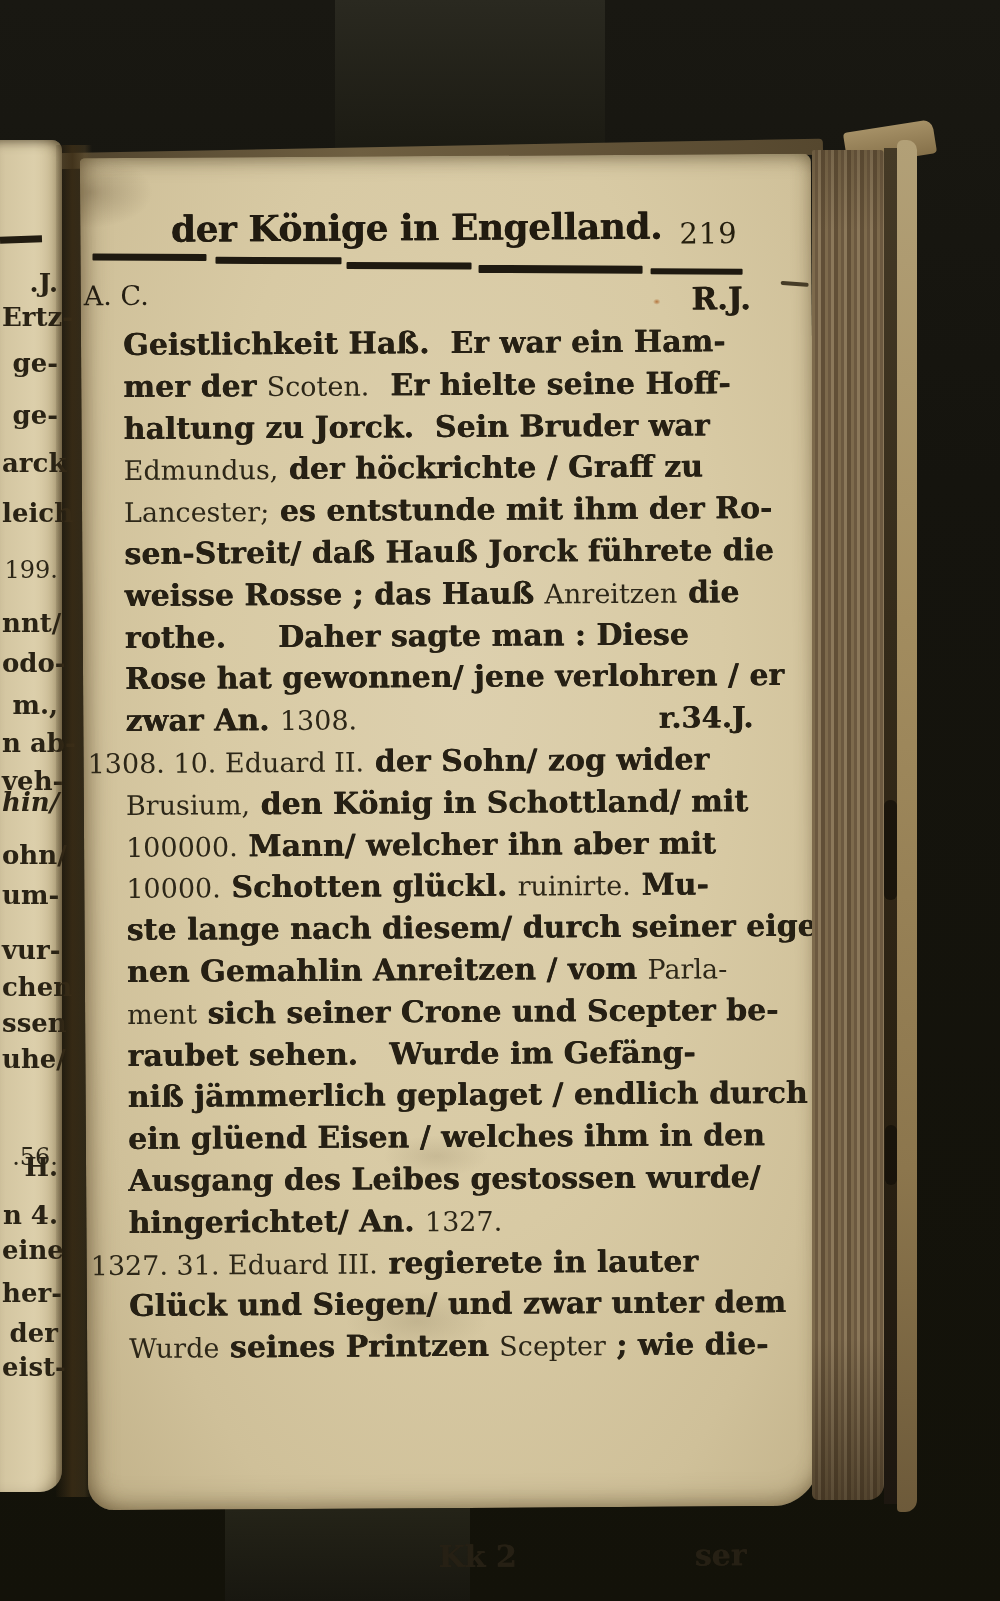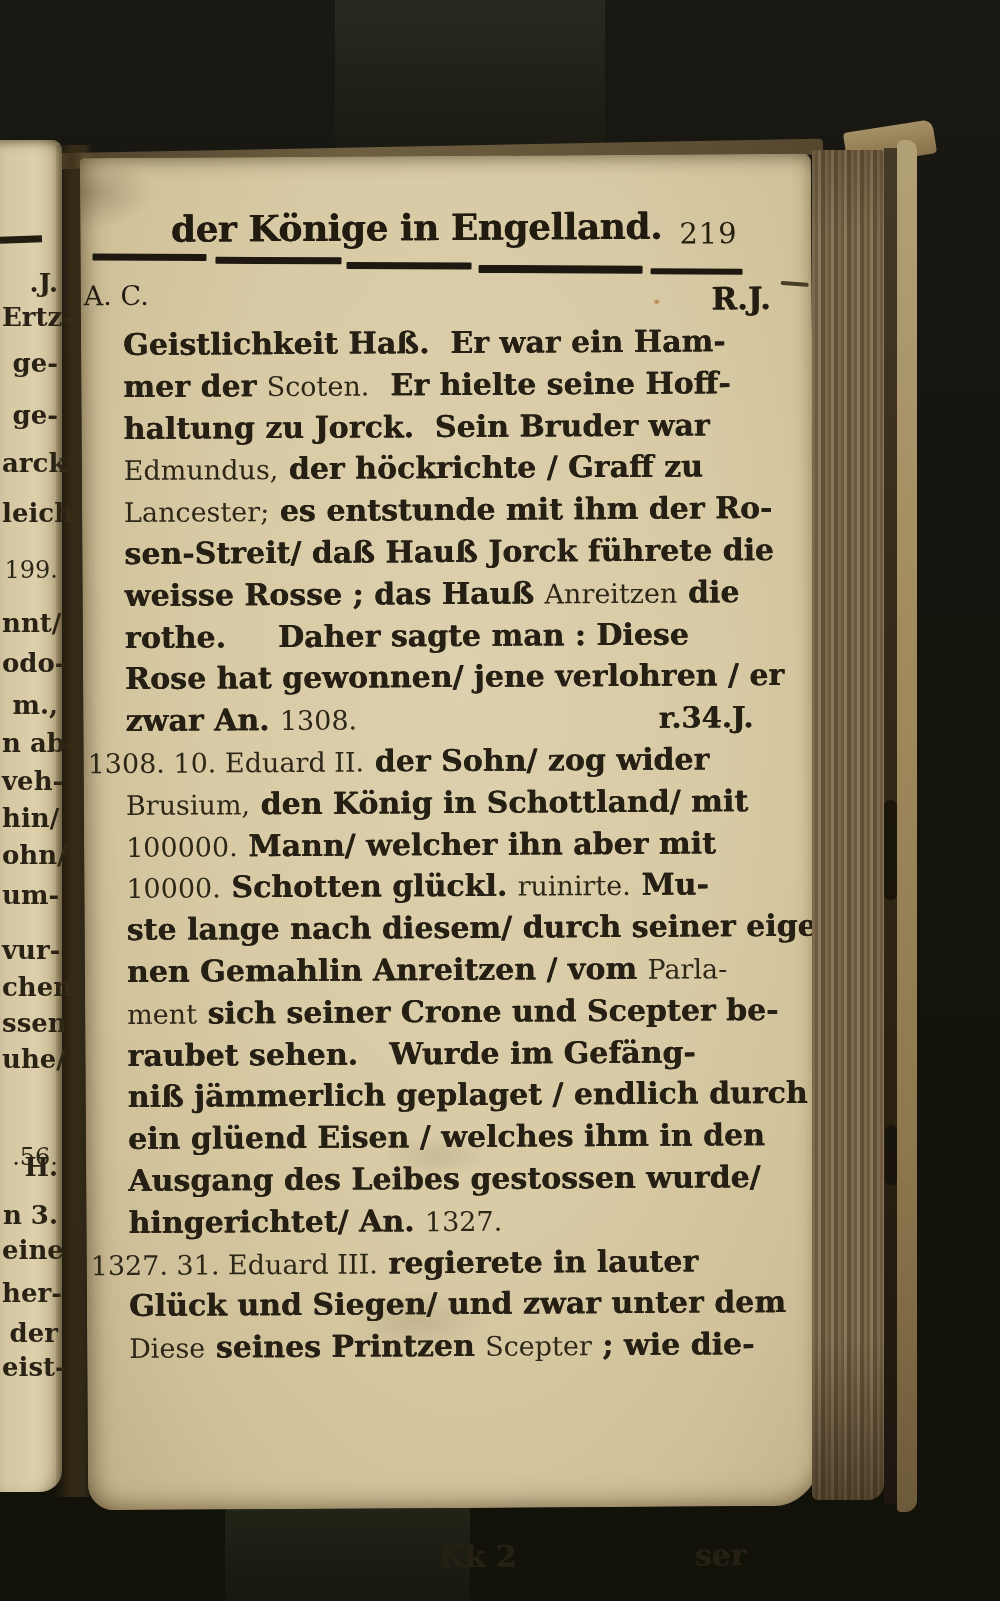--- a/index.html
+++ b/index.html
@@ -49,21 +49,21 @@
        font-weight:bold;font-size:36px;color:#211b10;white-space:pre;letter-spacing:-0.5px;
        text-shadow:0.5px 0 0 #211b10;}
   .hdr-num{position:absolute;left:599px;top:62px;width:80px;font-size:29px;color:#26200f;letter-spacing:1px;}
   .rule-seg{position:absolute;height:7px;background:#1e1910;transform:rotate(0.6deg);border-radius:1px;}
   .rs1{left:12px;top:96px;width:114px;}
   .rs2{left:135px;top:100px;width:126px;}
   .rs3{left:266px;top:106px;width:125px;}
   .rs4{left:398px;top:110px;width:164px;height:8px;}
   .rs5{left:570px;top:114px;width:92px;height:6px;}
   .col-left{position:absolute;left:3px;top:122px;font-size:27px;color:#241e12;white-space:pre;}
-  .col-right{position:absolute;left:588px;top:126px;width:102px;text-align:right;
+  .col-right{position:absolute;left:568px;top:126px;width:102px;text-align:right;
        font-weight:bold;font-size:31px;color:#241e12;text-shadow:0.4px 0 0 #241e12;}
   .ink-dash{position:absolute;left:700px;top:128px;width:28px;height:4px;background:#463c27;transform:rotate(5deg);border-radius:2px;}
   
   #body-lines{position:absolute;left:4px;top:168px;width:676px;height:1100px;}
   .line{position:absolute;left:38px;width:638px;height:42px;white-space:pre;
         font-size:30px;line-height:38px;color:#262014;}
   .line.hang{left:0;width:676px;}
   .frak{font-weight:bold;text-shadow:0.45px 0 0 currentColor;}
   .latin{font-weight:normal;font-size:27px;color:#2d2718;}
   .right-note{position:absolute;right:10px;top:0;font-weight:bold;font-size:29px;
@@ -102,30 +102,30 @@
         <div class="margin-frag" style="top: 208px;">ge-</div>
         <div class="margin-frag" style="top: 260px;">ge-</div>
         <div class="margin-frag" style="top: 308px;">arck</div>
         <div class="margin-frag" style="top: 358px;">leich</div>
         <div class="margin-frag latin" style="top: 415px;">199.</div>
         <div class="margin-frag" style="top: 468px;">nnt/</div>
         <div class="margin-frag" style="top: 508px;">odo-</div>
         <div class="margin-frag" style="top: 550px;">m.,</div>
         <div class="margin-frag" style="top: 588px;">n ab-</div>
         <div class="margin-frag" style="top: 626px;">veh-</div>
-        <div class="margin-frag" style="top: 663px;">hin/</div>
+        <div class="margin-frag" style="top: 647px; font-style: italic;">hin/</div>
         <div class="margin-frag" style="top: 700px;">ohn/</div>
         <div class="margin-frag" style="top: 740px;">um-</div>
         <div class="margin-frag" style="top: 795px;">vur-</div>
         <div class="margin-frag" style="top: 832px;">chen</div>
         <div class="margin-frag" style="top: 868px;">ssen</div>
         <div class="margin-frag" style="top: 904px;">uhe/</div>
         <div class="margin-frag latin" style="top: 1002px;">.56.</div>
         <div class="margin-frag" style="top: 1012px;">H.</div>
-        <div class="margin-frag" style="top: 1060px;">n 3.</div>
+        <div class="margin-frag" style="top: 1060px;">n 4.</div>
         <div class="margin-frag" style="top: 1095px;">eine</div>
         <div class="margin-frag" style="top: 1138px;">her-</div>
         <div class="margin-frag" style="top: 1178px;">der</div>
         <div class="margin-frag" style="top: 1212px;">eist-</div>
       </div>
   </div>
   <div class="gutter"></div>
 
   <div class="paper">
     <div class="hdr-title">der Könige in Engelland.</div>
@@ -161,21 +161,21 @@
         <div class="line" style="top: 585.2px;"><span class="frak">ste lange nach diesem/ durch seiner eige-</span></div>
         <div class="line" style="top: 627px;"><span class="frak">nen Gemahlin Anreitzen / vom </span><span class="latin">Parla-</span></div>
         <div class="line" style="top: 668.8px;"><span class="latin">ment</span><span class="frak"> sich seiner Crone und Scepter be-</span></div>
         <div class="line" style="top: 710.6px;"><span class="frak">raubet sehen.   Wurde im Gefäng-</span></div>
         <div class="line" style="top: 752.4px;"><span class="frak">niß jämmerlich geplaget / endlich durch</span></div>
         <div class="line" style="top: 794.2px;"><span class="frak">ein glüend Eisen / welches ihm in den</span></div>
         <div class="line" style="top: 836px;"><span class="frak">Ausgang des Leibes gestossen wurde/</span></div>
         <div class="line" style="top: 877.8px;"><span class="frak">hingerichtet/ An. </span><span class="latin">1327.</span></div>
         <div class="line hang" style="top: 919.6px;"><span class="latin">1327. 31. Eduard III.</span><span class="frak"> regierete in lauter</span></div>
         <div class="line" style="top: 961.4px;"><span class="frak">Glück und Siegen/ und zwar unter dem</span></div>
-        <div class="line" style="top: 1003.2px;"><span class="latin">Diese</span><span class="frak"> seines Printzen </span><span class="latin">Scepter</span><span class="frak"> ; wie die-</span></div>
+        <div class="line" style="top: 1003.2px;"><span class="latin">Wurde</span><span class="frak"> seines Printzen </span><span class="latin">Scepter</span><span class="frak"> ; wie die-</span></div>
       </div>
   </div>
 
   <div class="fore-edge"></div>
   <div class="edge-gap"></div>
   <div class="gap-blot1"></div>
   <div class="gap-blot2"></div>
   <div class="cover-strip"></div>
 </div>
 

